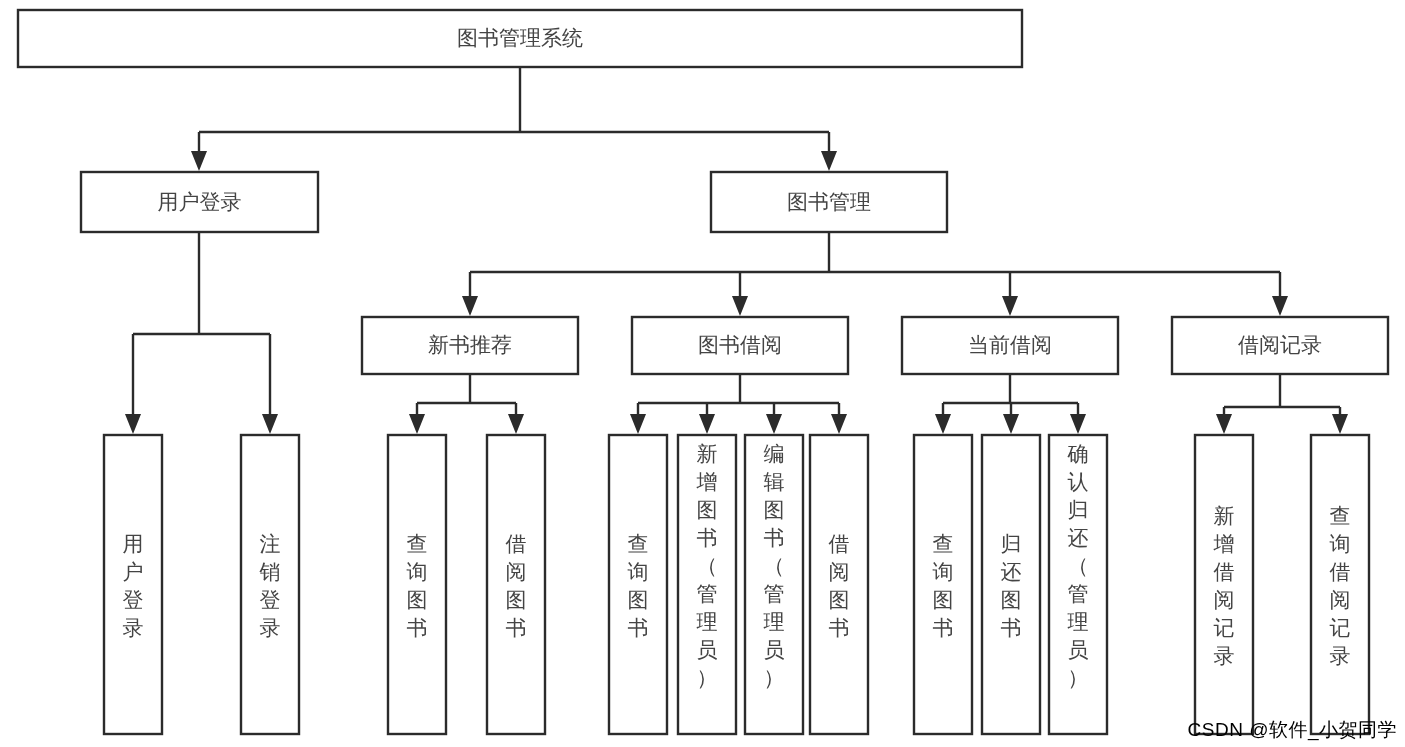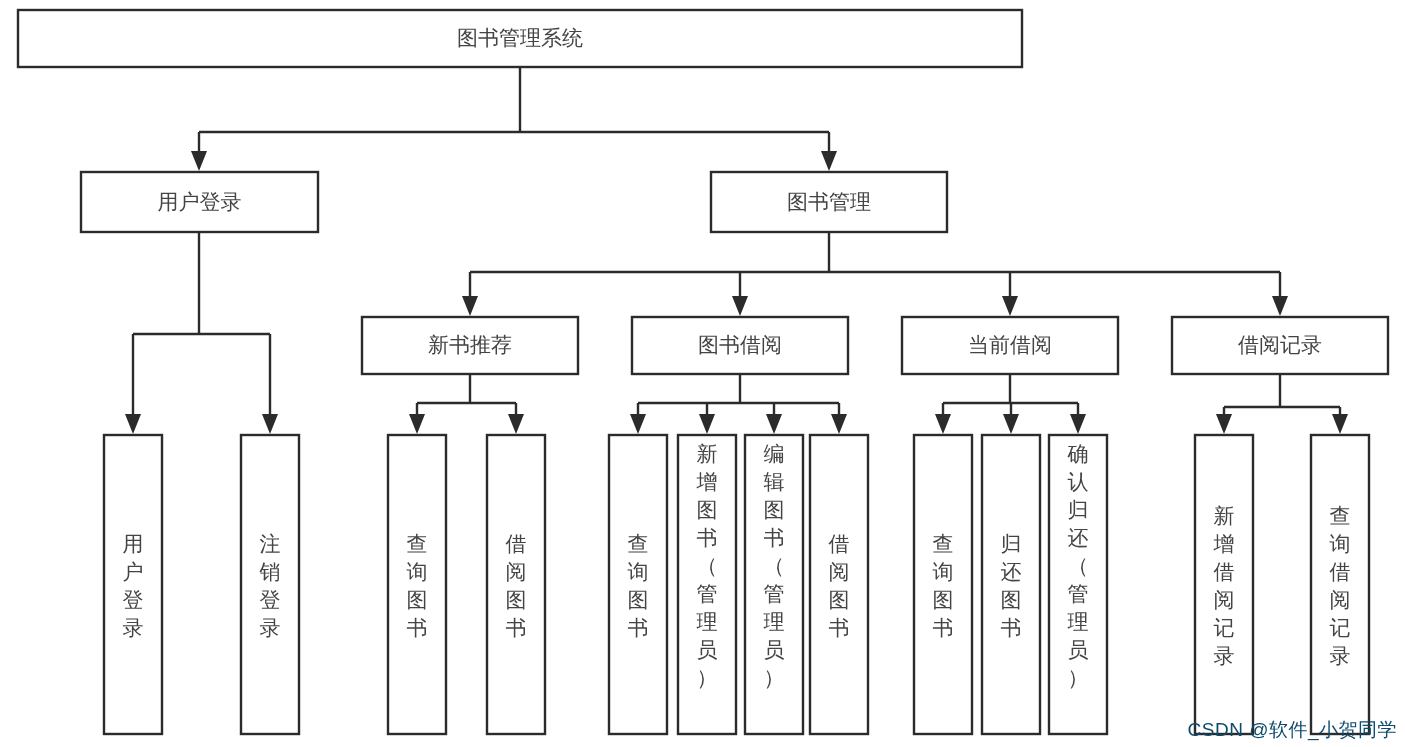--- a/index.html
+++ b/index.html
@@ -56,21 +56,21 @@
     font-size: 21px;
     fill: #444444;
     text-anchor: middle;
   }
   .watermark-text {
     position: absolute;
     right: 8px;
     bottom: 4px;
     font-family: "Liberation Sans", "DejaVu Sans", sans-serif;
     font-size: 19px;
-    color: #0c4a6e;
+    color: #000000;
     white-space: nowrap;
     letter-spacing: 0.5px;
     user-select: none;
   }
 </style>
 </head>
 <body>
 
 <div id="diagram-root">
   <svg class="diagram-canvas" id="diagram-canvas" viewBox="0 0 1405 747" xmlns="http://www.w3.org/2000/svg">

